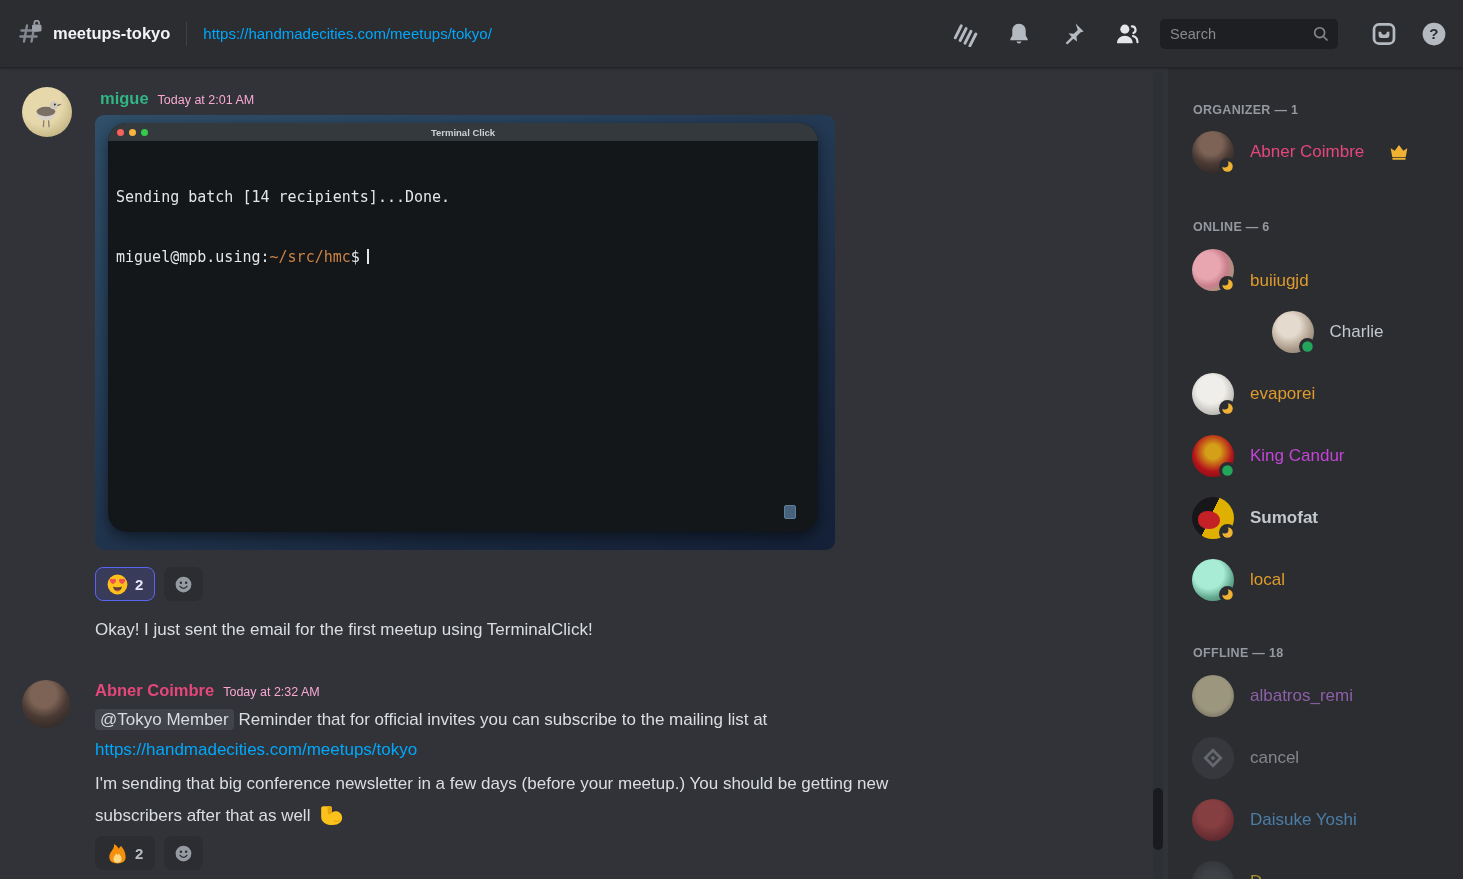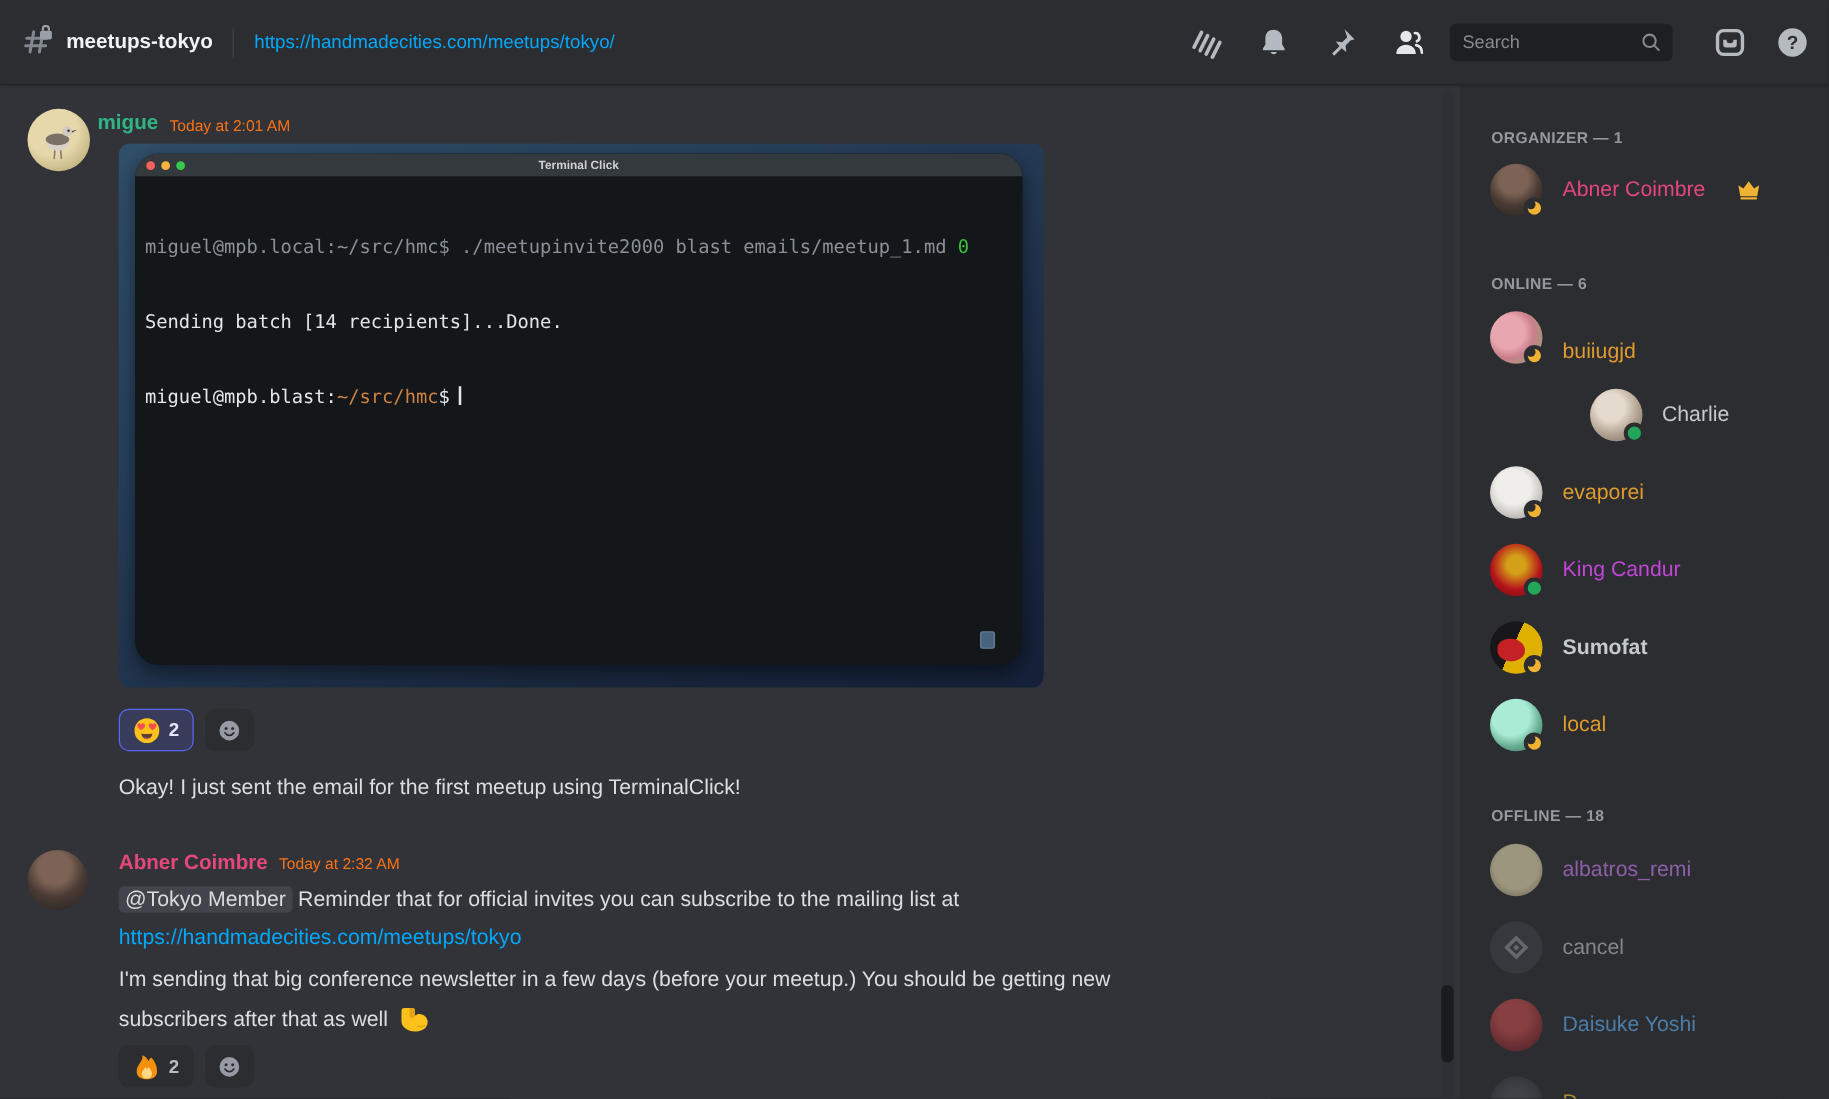--- a/index.html
+++ b/index.html
@@ -34,21 +34,21 @@
   }
   .searchbox input::placeholder { color:#87898c; }
   .search-mag { position:absolute; right:8px; top:6px; width:18px; height:18px; }
   
   .chat { position:absolute; top:68px; left:0; width:1168px; height:811px; background:#313338; }
   .avatar { border-radius:50%; position:absolute; cursor:pointer; overflow:hidden; }
   .av-migue { background:radial-gradient(circle at 40% 35%, #e6d8ab 0 45%, #cdbd8d 70%, #a99d72 100%); }
   .av-abner { background:radial-gradient(circle at 45% 30%, #7d6355 0 30%, #4a3a34 55%, #23201f 100%); }
   .msg-header { position:absolute; display:flex; align-items:baseline; gap:9px; }
   .msg-author { font-size:16.5px; font-weight:600; cursor:pointer; }
-  .msg-time { font-size:12.5px; color:#f97316; }
+  .msg-time { font-size:12.5px; color:#f9a8d4; }
   .msg-text { position:absolute; font-size:17px; color:#dbdee1; line-height:24px; }
   .mention {
     background:#41444b; color:#d9dbdf; border-radius:4px; padding:1px 5px; cursor:pointer;
   }
   .msg-link { color:#00a8fc; text-decoration:none; }
   
   .attachment {
     position:absolute; left:95px; top:47px; width:740px; height:435px;
     border-radius:9px; overflow:hidden; cursor:pointer;
     background:linear-gradient(155deg,#31506b 0%,#27405c 35%,#1a2940 75%,#142138 100%);
@@ -222,39 +222,38 @@
       <svg viewBox="0 0 48 48">
         <ellipse cx="23" cy="26" rx="9" ry="6" fill="#d8d2c8"></ellipse>
         <ellipse cx="23" cy="23.5" rx="9" ry="4.5" fill="#7a7066"></ellipse>
         <circle cx="30.5" cy="17.5" r="3.8" fill="#cfc9bf"></circle>
         <path d="M34 17l4.5-1-4.2 2.4z" fill="#55504a"></path>
         <circle cx="31.5" cy="16.8" r="0.9" fill="#26241f"></circle>
         <line x1="21" y1="32" x2="20.5" y2="38.5" stroke="#8a7f72" stroke-width="1.3"></line>
         <line x1="25.5" y1="32" x2="26" y2="38.5" stroke="#8a7f72" stroke-width="1.3"></line>
       </svg>
     </span>
-    <div class="msg-header" style="left:78px; top:21px;align-items:flex-end;">
+    <div class="msg-header" style="left:100px; top:21px;">
       <span class="msg-author" style="color: rgb(49, 181, 133);">migue</span>
       <span class="msg-time">Today at 2:01 AM</span>
     </div>
 
     <div class="attachment">
       <div class="term-window">
         <div class="term-titlebar">
           <span class="term-dots">
             <span class="term-dot dot-red"></span>
             <span class="term-dot dot-yellow"></span>
             <span class="term-dot dot-green"></span>
           </span>
           <span class="term-title">Terminal Click</span>
         </div>
         <div class="term-body">
-          <div><span class="t-grey">miguel@mpb.local:~/src/hmc$ ./meetupinvite2000 blast emails/meetup_1.md</span><span class="t-grey"> </span><span class="t-green">0</span></div>
           <div><span class="t-white">Sending batch [14 recipients]...Done.</span></div>
-          <div><span class="t-white">miguel@mpb.blast:</span><span class="t-orange">~/src/hmc</span><span class="t-white">$</span><span class="t-cursor"></span></div>
+          <div><span class="t-white">miguel@mpb.using:</span><span class="t-orange">~/src/hmc</span><span class="t-white">$</span><span class="t-cursor"></span></div>
           <span class="term-scrollbox"></span>
         </div>
       </div>
     </div>
 
     <div class="reactions" style="left:95px; top:499px;">
       <div class="reaction-pill reacted">
         <svg class="emoji-20" viewBox="0 0 36 36">
           <circle cx="18" cy="18" r="17" fill="#fcc21b"></circle>
           <path d="M10.2 17.5c-3.2-2.1-5.3-4.2-5.3-6.5 0-1.7 1.3-3 3-3 .9 0 1.8.5 2.3 1.2.5-.7 1.4-1.2 2.3-1.2 1.7 0 3 1.3 3 3 0 2.3-2.1 4.4-5.3 6.5z" fill="#f25050"></path>

